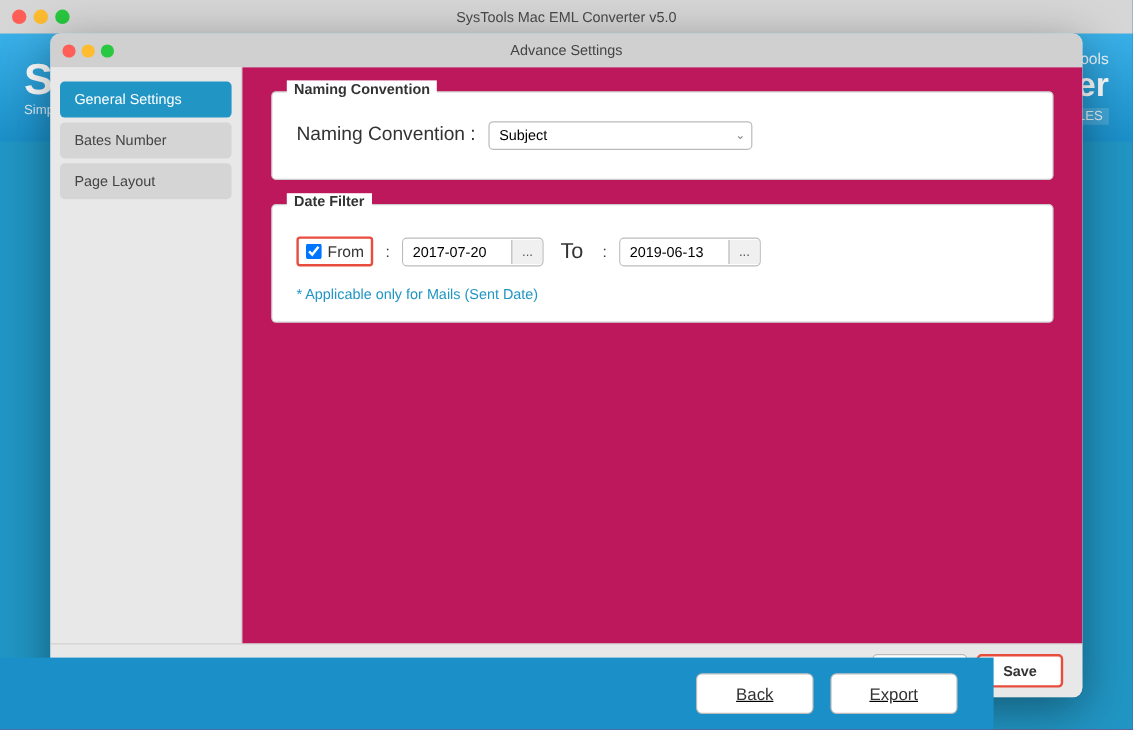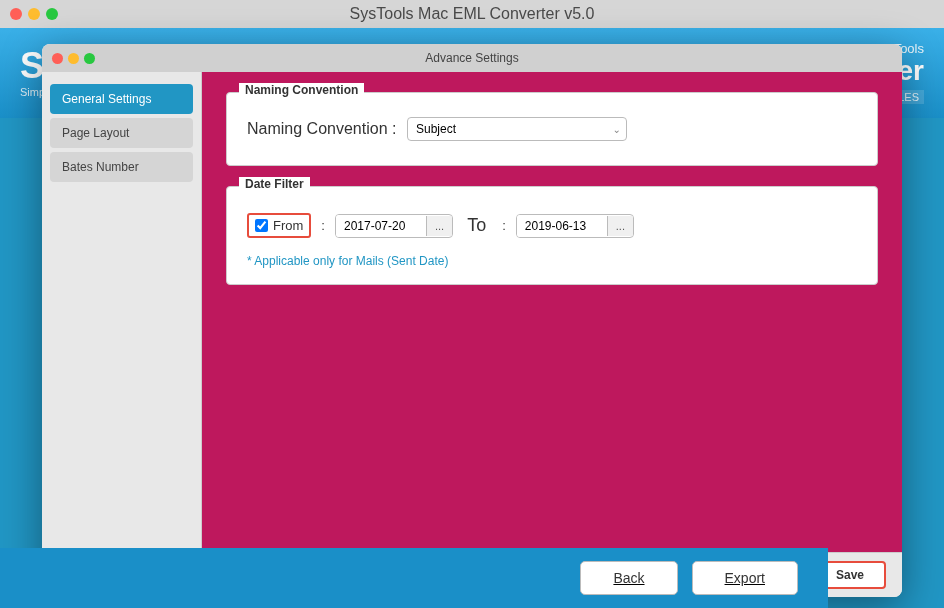--- a/index.html
+++ b/index.html
@@ -29,21 +29,21 @@
     }
     .tb-btn {
       width: 12px; height: 12px;
       border-radius: 50%;
       border: none;
     }
     .tb-close { background: #ff5f57; }
     .tb-min { background: #febc2e; }
     .tb-max { background: #28c840; }
     .title-bar-text {
-      font-size: 16px;
+      font-size: 12px;
       color: #4a4a4a;
     }
 
     
     .app-header {
       background: linear-gradient(180deg, #3ab0e8 0%, #1a8fc8 100%);
       height: 90px;
       display: flex;
       align-items: center;
       justify-content: space-between;
@@ -93,21 +93,21 @@
     
     .modal-overlay {
       position: absolute;
       top: 28px;
       left: 0;
       width: 944px;
       height: 520px;
       display: flex;
       align-items: flex-start;
       justify-content: center;
-      padding-top: 16px;
+      padding-top: 0;
     }
 
     .modal {
       background: #f5f5f5;
       border-radius: 8px;
       box-shadow: 0 10px 40px rgba(0,0,0,0.4);
       width: 860px;
       margin-top: 0;
       overflow: hidden;
     }
@@ -391,22 +391,22 @@
         <div class="modal-tb-btn modal-tb-min"></div>
         <div class="modal-tb-btn modal-tb-max"></div>
       </div>
       <span class="modal-title-text">Advance Settings</span>
     </div>
 
     <div class="modal-body">
 
       <div class="modal-nav">
         <button class="modal-nav-btn active">General Settings</button>
+        <button class="modal-nav-btn">Bates Number</button>
         <button class="modal-nav-btn">Page Layout</button>
-        <button class="modal-nav-btn">Bates Number</button>
       </div>
 
       <div class="modal-main">
 
         <div class="section-box">
           <span class="section-title">Naming Convention</span>
           <div class="field-row">
             <span class="field-label">Naming Convention :</span>
             <div class="select-wrapper">
               <select class="field-select">

